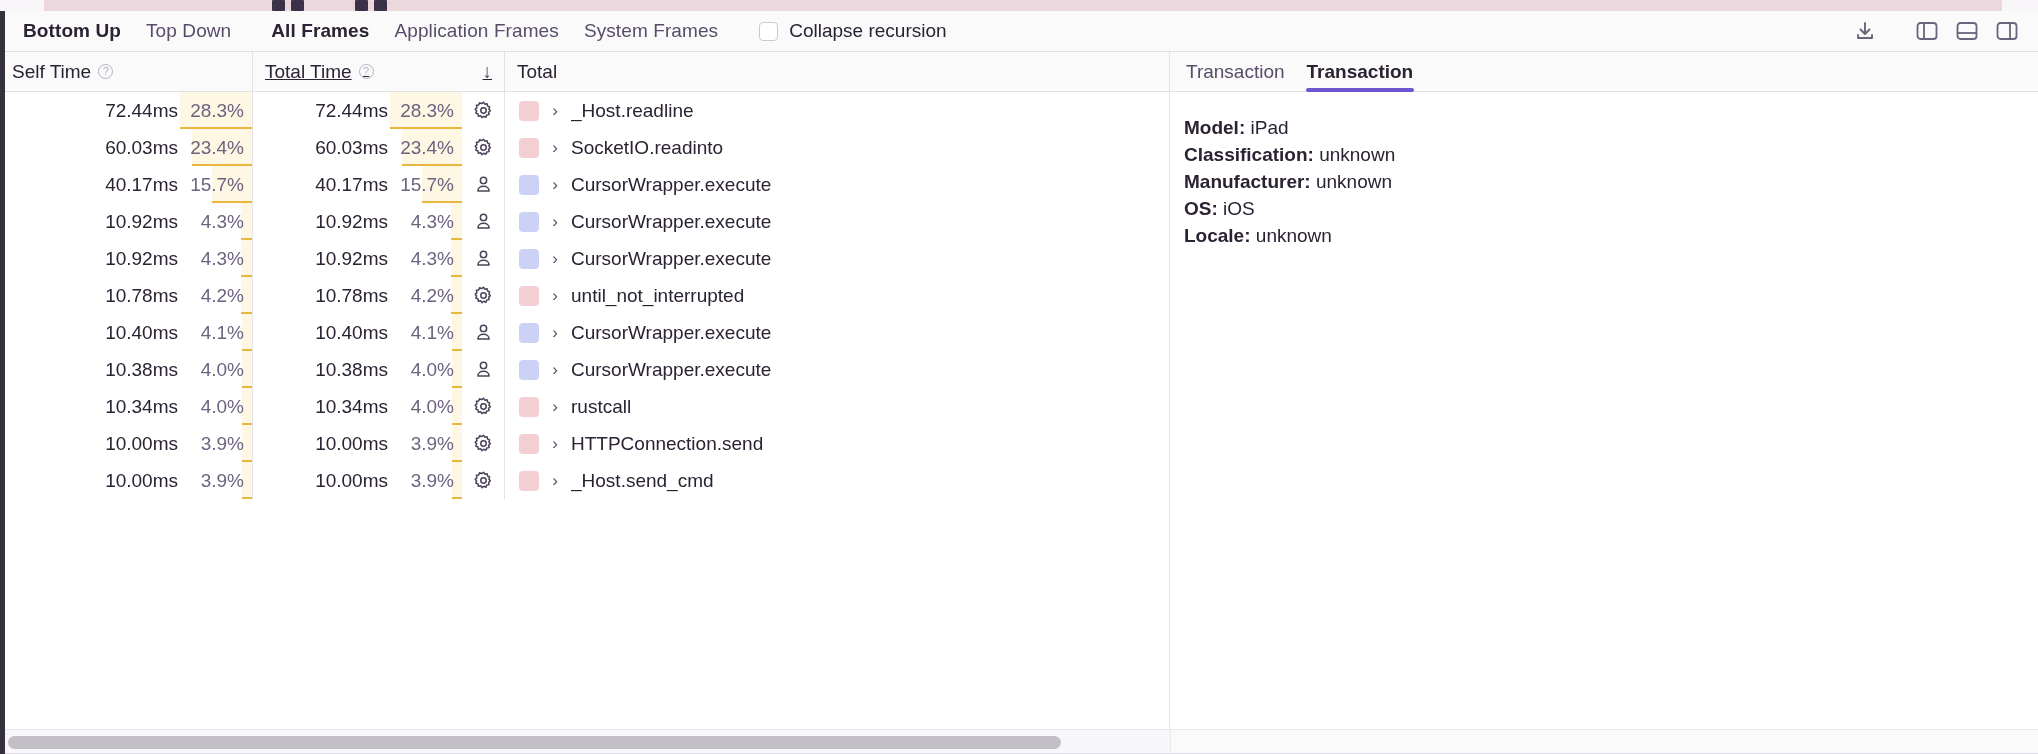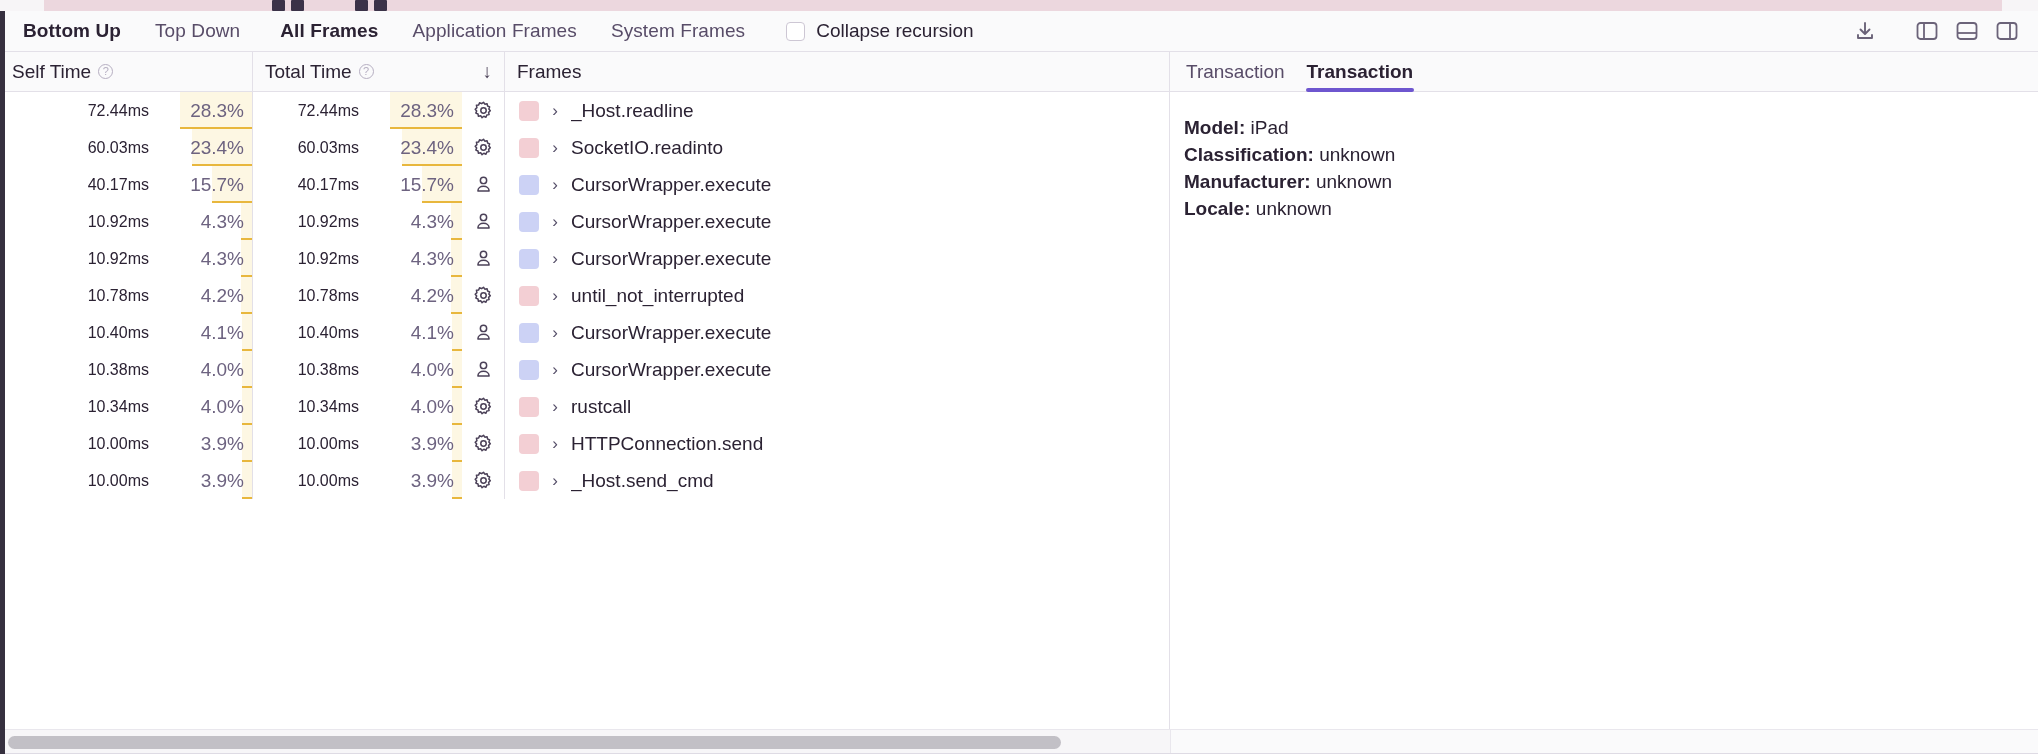--- a/index.html
+++ b/index.html
@@ -43,21 +43,21 @@
   }
 
   
   .toolbar {
     flex: 0 0 40px;
     display: flex; align-items: center;
     padding: 0 14px 0 14px;
     background: #fafafb;
     position: relative;
   }
-  .tabs { display: flex; align-items: flex-end; gap: 12px; height: 40px; }
+  .tabs { display: flex; align-items: flex-end; gap: 3px; height: 40px; }
   .tab {
     position: relative;
     font-size: 19px;
     line-height: 40px;
     padding: 0 11px;
     color: #584c68;
     white-space: nowrap;
     cursor: pointer;
     letter-spacing: 0.1px;
   }
@@ -120,21 +120,21 @@
   .th {
     display: flex; align-items: center;
     font-size: 19px; color: #2b2233;
     border-right: 1px solid #e3e0e8;
     padding: 0 12px;
     position: relative;
     cursor: pointer;
     white-space: nowrap;
   }
   .th-self  { width: 253px; }
-  .th-total { width: 252px; justify-content: flex-end; }
+  .th-total { width: 252px; justify-content: flex-end; text-decoration: underline; }
   .th-frame { flex: 1 1 auto; border-right: none; }
   .th-label { display: inline-flex; align-items: center; gap: 7px; }
   .qmark {
     width: 15px; height: 15px; border-radius: 50%;
     border: 1.4px solid #b6afc2; color: #b6afc2;
     font-size: 11px; line-height: 13px; text-align: center;
     font-family: "Liberation Sans", sans-serif;
   }
   .sort-arrow { margin-left: auto; color: #4b4158; }
 
@@ -148,23 +148,23 @@
   .cell-metric {
     display: flex; align-items: center;
     width: 253px;
     border-right: 1px solid #e3e0e8;
     position: relative;
   }
   .cell-metric.total { width: 252px; }
   .time-val {
     flex: 1 1 auto;
     text-align: right;
-    font-size: 16px;
+    font-size: 19px;
     color: #2b2233;
-    padding-right: 31px;
+    padding-right: 2px;
     white-space: nowrap;
   }
   .pct-box {
     position: relative;
     width: 72px;
     display: flex; align-items: center; justify-content: flex-end;
     padding-right: 8px;
     height: 100%;
     overflow: visible;
   }
@@ -355,21 +355,21 @@
           </span>
         </div>
         <div class="th th-total">
           <span class="th-label">
             <span>Total Time</span>
             <span class="qmark">?</span>
           </span>
           <span class="sort-arrow">↓</span>
         </div>
         <div class="th th-frame">
-          <span>Frames</span>
+          <span>Total</span>
         </div>
       </div>
 
       <div class="tbody" id="tbody">
           <div class="row">
             <div class="cell-metric ">
               <span class="time-val">72.44ms</span>
               <span class="pct-box">
                 <span class="pct-fill" style="width:72px"></span>
                 <span class="pct-bar" style="width:72px"></span>
@@ -695,20 +695,21 @@
 
     <div class="right-pane">
       <div class="rtabs">
         <div class="rtab">Transaction</div>
         <div class="rtab active">Transaction</div>
       </div>
       <div class="env-body" id="env-body">
           <div class="env-line"><span class="env-key">Model:</span> <span class="env-val">iPad</span></div>
           <div class="env-line"><span class="env-key">Classification:</span> <span class="env-val">unknown</span></div>
           <div class="env-line"><span class="env-key">Manufacturer:</span> <span class="env-val">unknown</span></div>
+          <div class="env-line"><span class="env-key">OS:</span> <span class="env-val">iOS</span></div>
           <div class="env-line"><span class="env-key">Locale:</span> <span class="env-val">unknown</span></div>
         </div>
     </div>
   </div>
 
   <div class="hscroll">
     <div class="hscroll-right-pad"></div>
     <div class="hthumb"></div>
     <div class="bottom-rule"></div>
   </div>

